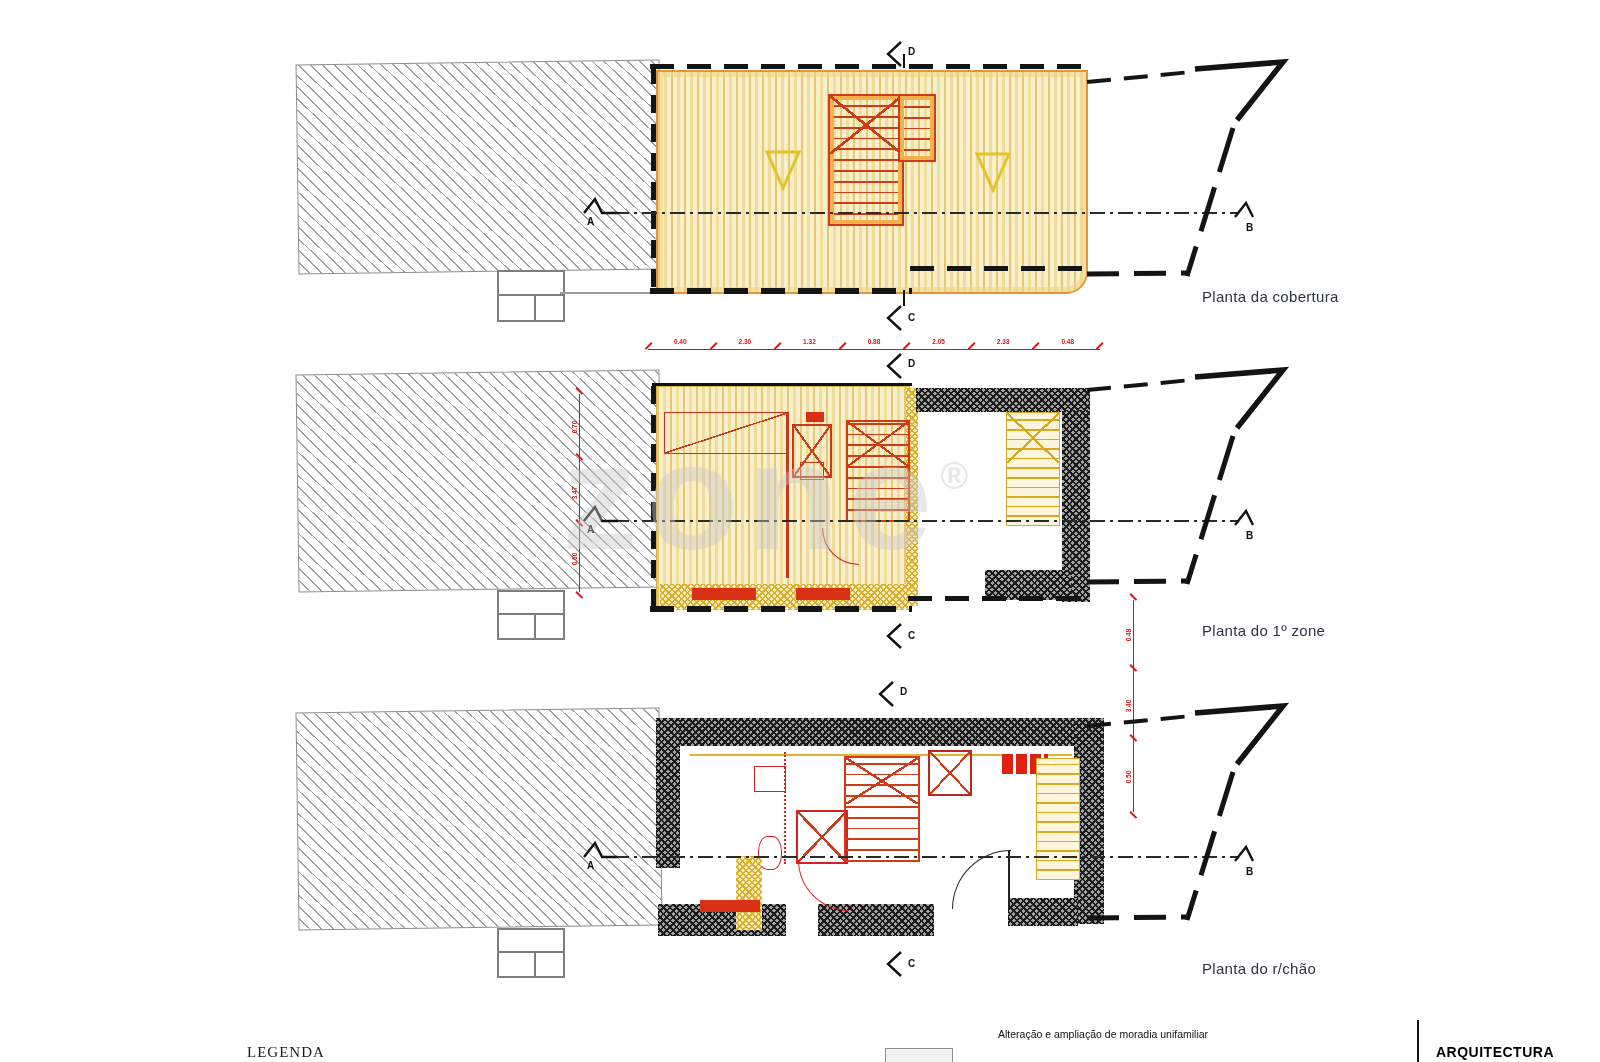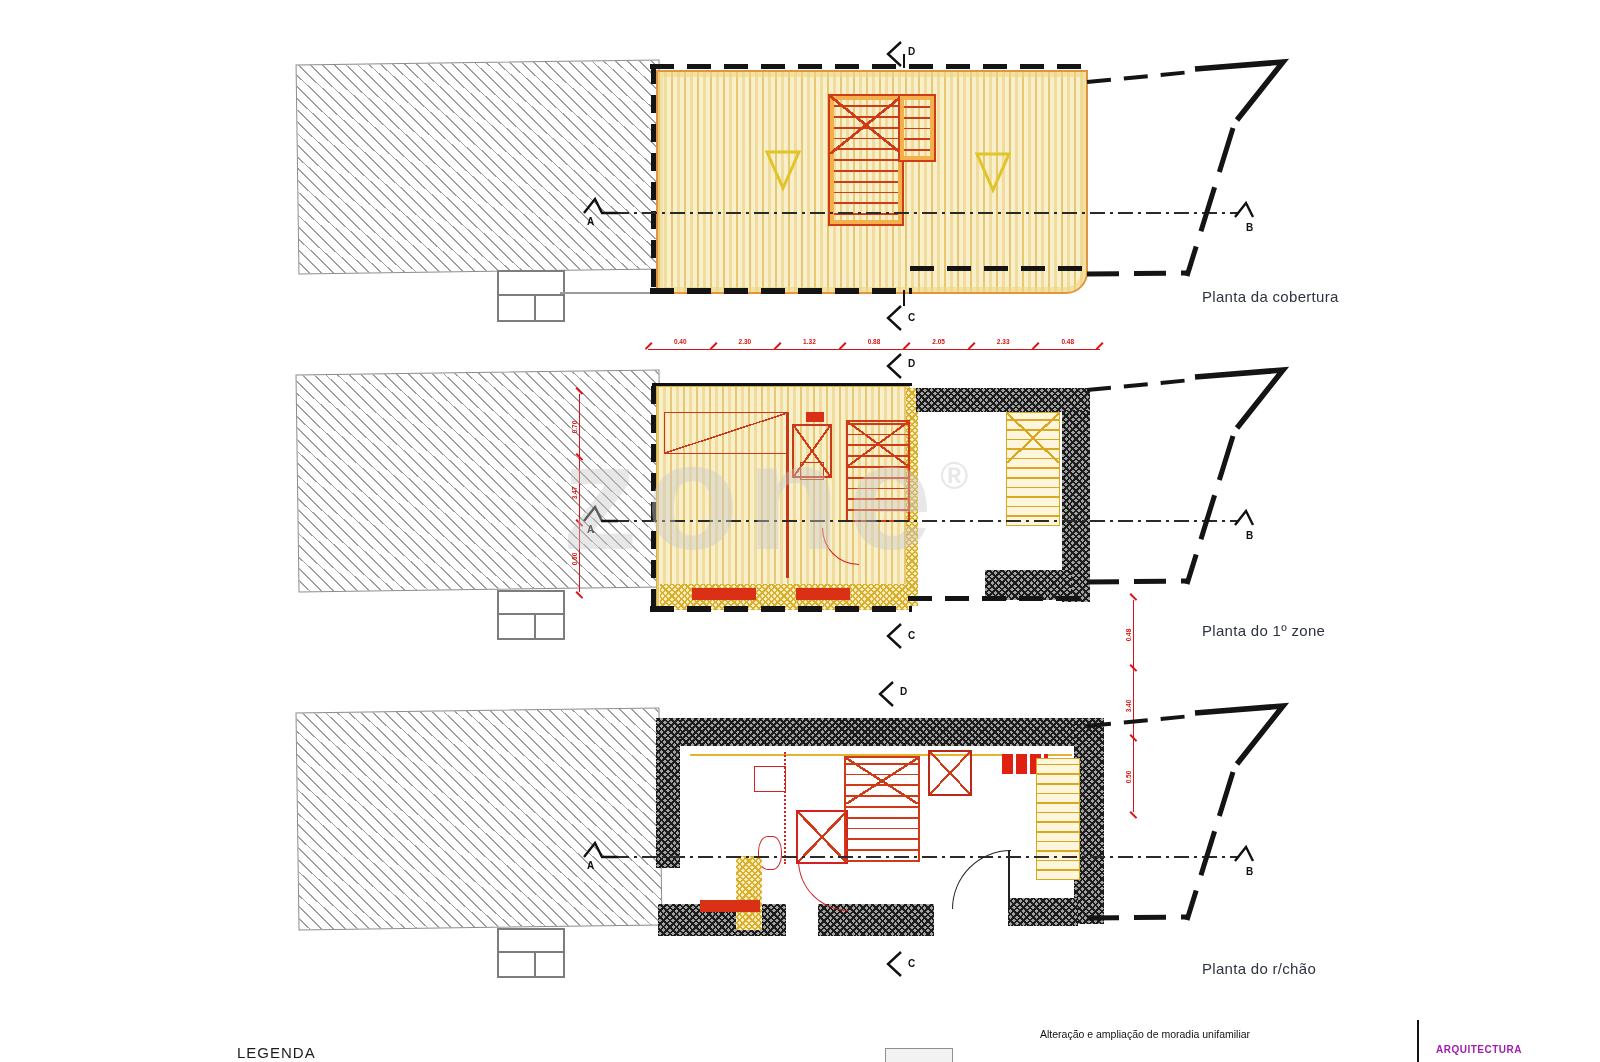--- a/index.html
+++ b/index.html
@@ -73,21 +73,21 @@
   .smark .ltr{position:absolute;font-size:10px;font-weight:bold;color:#111;}
   .plan-label{position:absolute;font-size:15px;color:#2e3340;letter-spacing:.3px;}
   .stub-v{position:absolute;width:2px;background:#111;}
 
   .watermark{position:absolute;left:562px;top:420px;font-size:152px;font-weight:bold;
     color:#c9c9c9;opacity:.42;letter-spacing:8px;line-height:1;user-select:none;}
   .watermark sup{font-size:38px;vertical-align:60px;}
 
   .footer-project{position:absolute;font-size:10.5px;color:#111;}
   .footer-legend{position:absolute;font-size:15px;color:#1d1d1d;letter-spacing:1px;}
-  .footer-discipline{position:absolute;font-size:10px;font-weight:bold;color:#a21caf;letter-spacing:.5px;}
+  .footer-discipline{position:absolute;font-size:14px;font-weight:bold;color:#000000;letter-spacing:.5px;}
   .titleblock-box{position:absolute;border:1.5px solid #8f8f8f;background:#f2f2f2;}
 </style>
 </head>
 <body>
 
 <div class="sheet">
 
   <div class="abs hatch-gray" style="left:297px;top:62px;width:362px;height:208px;transform:rotate(-0.8deg);"></div>
   <div class="abs" style="left:497px;top:270px;width:64px;height:48px;border:2px solid #7d7d7d;background:#fff;">
     <div style="position:absolute;left:0;right:0;top:45%;height:2px;background:#7d7d7d;"></div>
@@ -318,22 +318,22 @@
   </svg>
 
   <div class="smark" style="left:884px;top:950px;">
     <svg width="20" height="28" viewBox="0 0 20 28">
         <path d="M17 2 L4 14 L17 26" fill="none" stroke="#111" stroke-width="2.4"></path>
       </svg>
     <span class="ltr" style="left:24px;top:8px;">C</span>
   </div>
   <div class="plan-label" style="left:1202px;top:960px;">Planta do r/chão</div>
 
-  <div class="footer-legend" style="left:237px;top:1044px;">LEGENDA</div>
-  <div class="footer-project" style="left:1040px;top:1028px;">Alteração e ampliação de moradia unifamiliar</div>
+  <div class="footer-legend" style="left:247px;top:1044px;font-family:Liberation Serif, serif;">LEGENDA</div>
+  <div class="footer-project" style="left:998px;top:1028px;">Alteração e ampliação de moradia unifamiliar</div>
   <div class="abs" style="left:1417px;top:1020px;width:2px;height:42px;background:#111;"></div>
   <div class="footer-discipline" style="left:1436px;top:1044px;">ARQUITECTURA</div>
   <div class="titleblock-box" style="left:885px;top:1048px;width:66px;height:14px;"></div>
 
   <div class="watermark">
     <span>zone</span><sup>®</sup>
   </div>
 
 </div>
 

